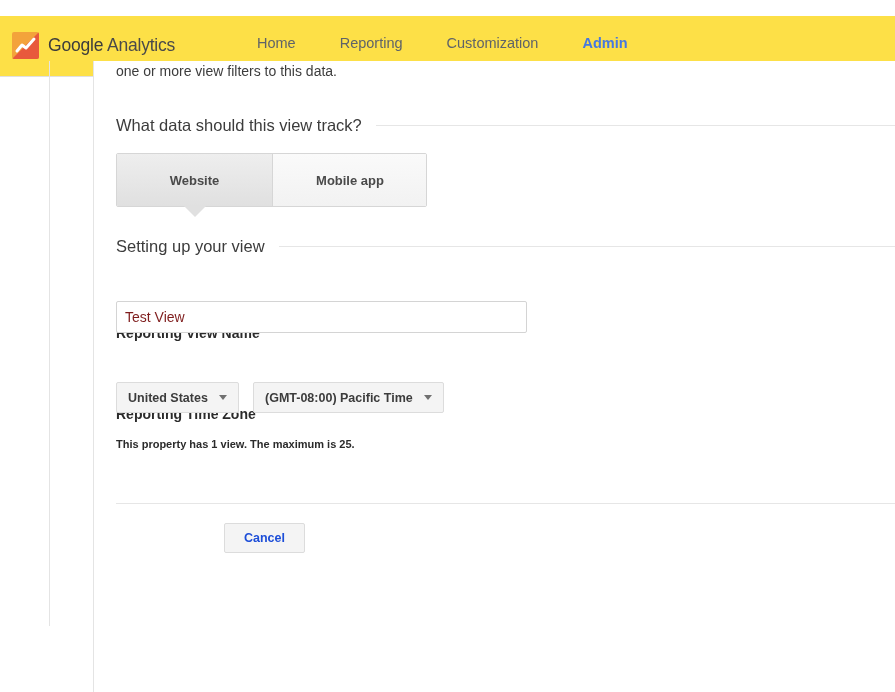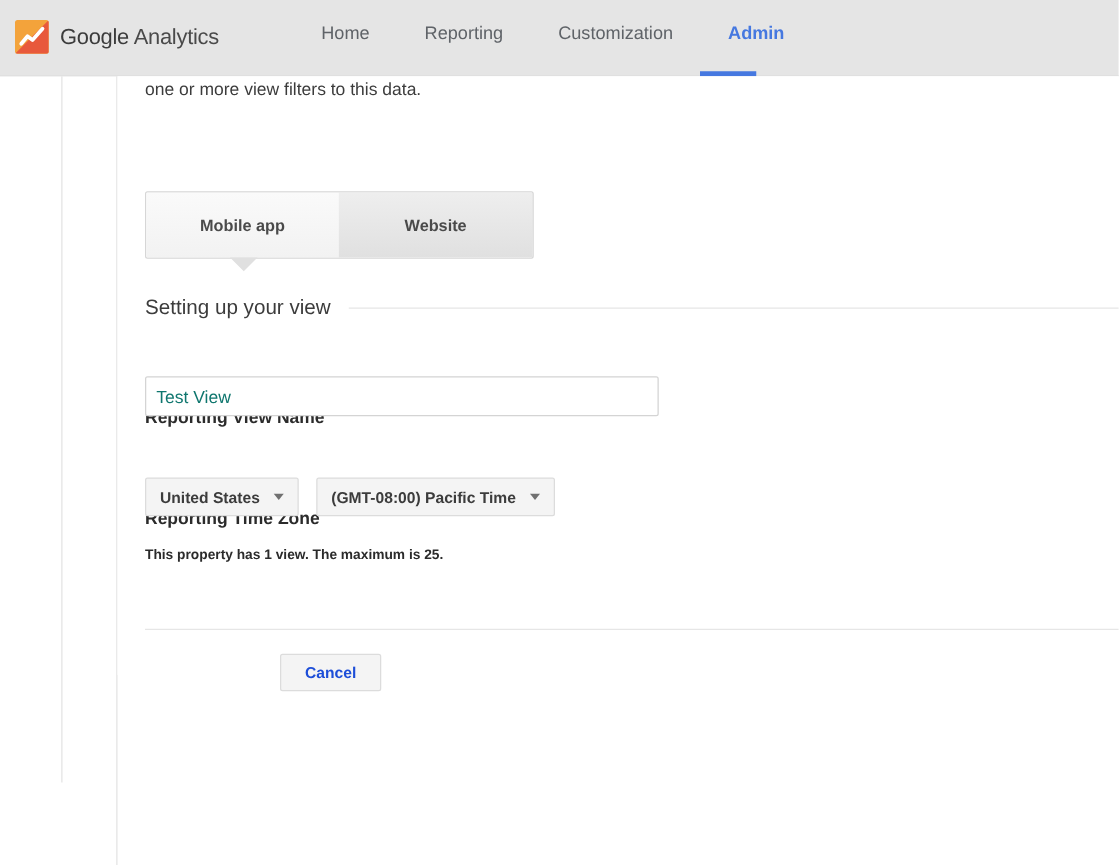--- a/index.html
+++ b/index.html
@@ -12,24 +12,24 @@
     height: 692px;
     background: #ffffff;
     font-family: "Liberation Sans", sans-serif;
     overflow: hidden;
     position: relative;
   }
 
   
   .topbar {
     position: absolute;
-    top: 0; left: 0;
+    top: 16px; left: 0;
     width: 895px;
     height: 61px;
-    background: #e5e5e5;
+    background: #fde047;
     border-bottom: 1px solid #e0e0e0;
   }
   .brand {
     position: absolute;
     left: 12px;
     top: 15px;
     display: flex;
     align-items: center;
     height: 28px;
   }
@@ -211,21 +211,21 @@
   .text-input {
     position: absolute;
     left: 22px;
     width: 411px;
     height: 32px;
     border: 1px solid #d4d4d4;
     border-radius: 2px;
     background: #ffffff;
     font-family: "Liberation Sans", sans-serif;
     font-size: 14px;
-    color: #0f766e;
+    color: #7f1d1d;
     padding: 0 8px;
     outline: none;
   }
 
   .dropdown {
     position: absolute;
     height: 31px;
     background: #f4f4f4;
     border: 1px solid #dcdcdc;
     border-radius: 2px;
@@ -316,25 +316,29 @@
 </div>
 
 <div class="vrule-a"></div>
 <div class="vrule-b"></div>
 
 <div class="content">
 
   <div class="clipped-ghost">&nbsp;</div>
   <div class="clipped-text">one or more view filters to this data.</div>
 
+  <div class="section-head" style="top:55px;">
+    <span class="sh-label">What data should this view track?</span>
+    <span class="sh-rule"></span>
+  </div>
 
   <div class="seg-wrap">
     <div class="seg">
+      <div class="seg-btn first selected">Website</div>
       <div class="seg-btn second unselected">Mobile app</div>
-      <div class="seg-btn first selected">Website</div>
     </div>
     <div class="seg-caret"></div>
   </div>
 
   <div class="section-head" style="top:176px;">
     <span class="sh-label">Setting up your view</span>
     <span class="sh-rule"></span>
   </div>
 
   <div class="field-label" style="top:217px;">Reporting View Name</div>

